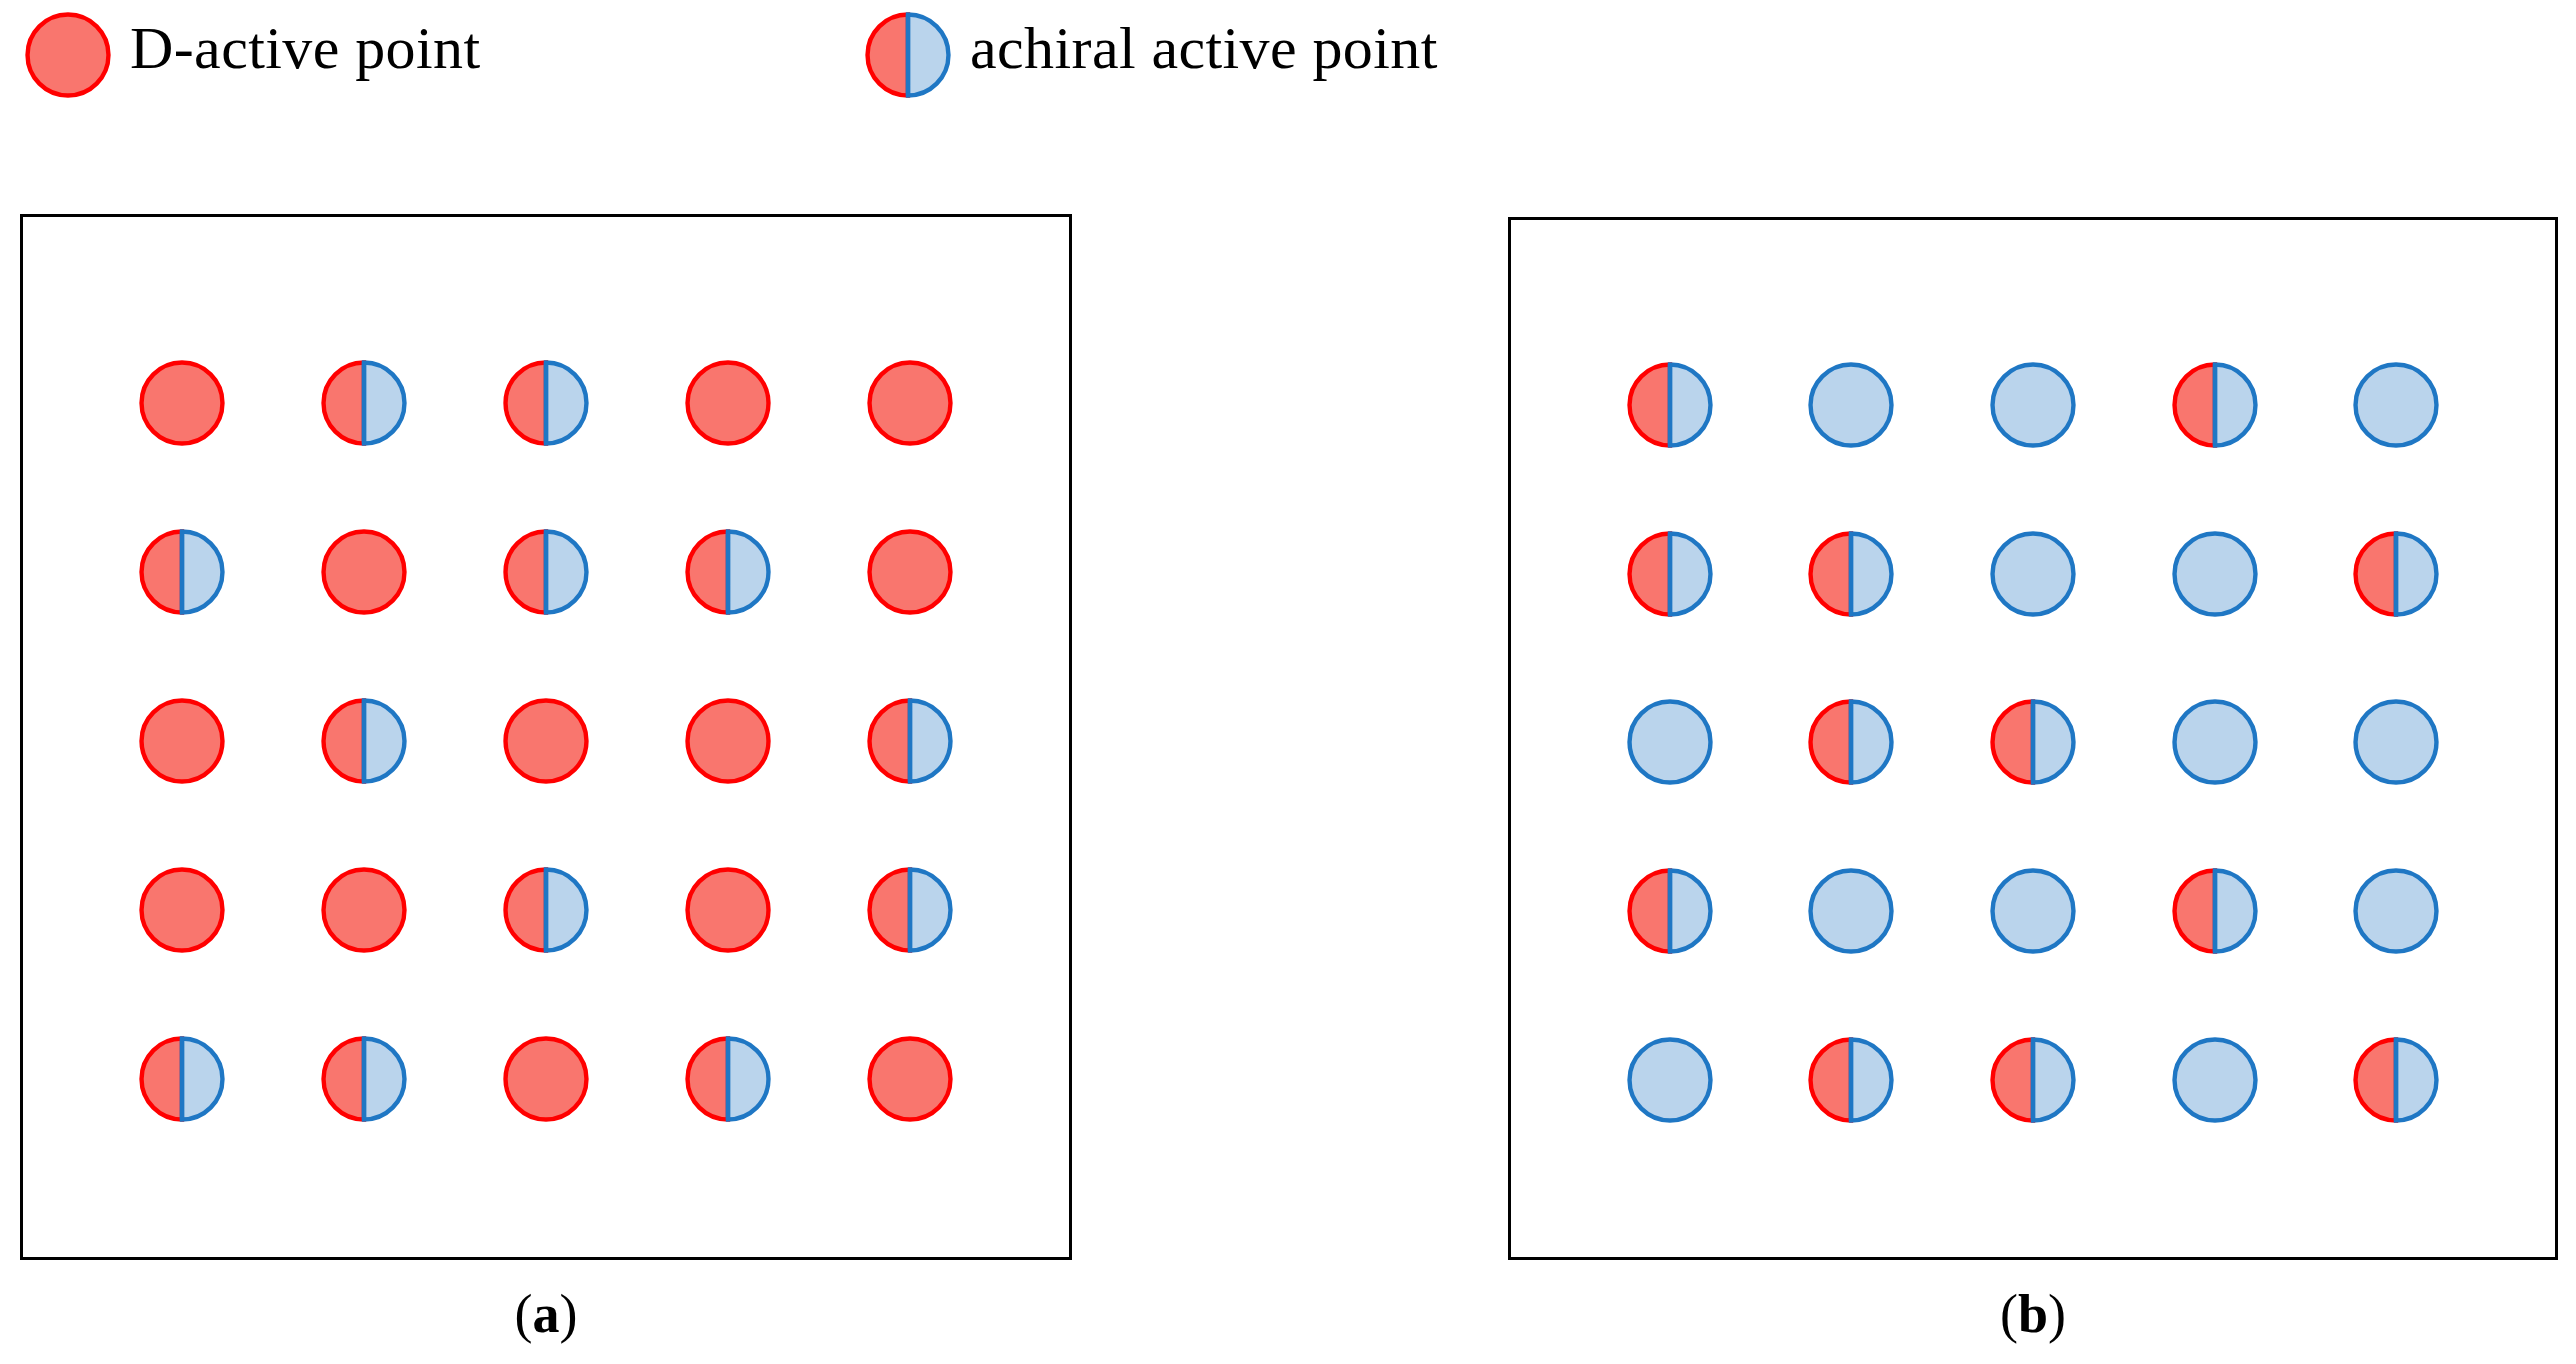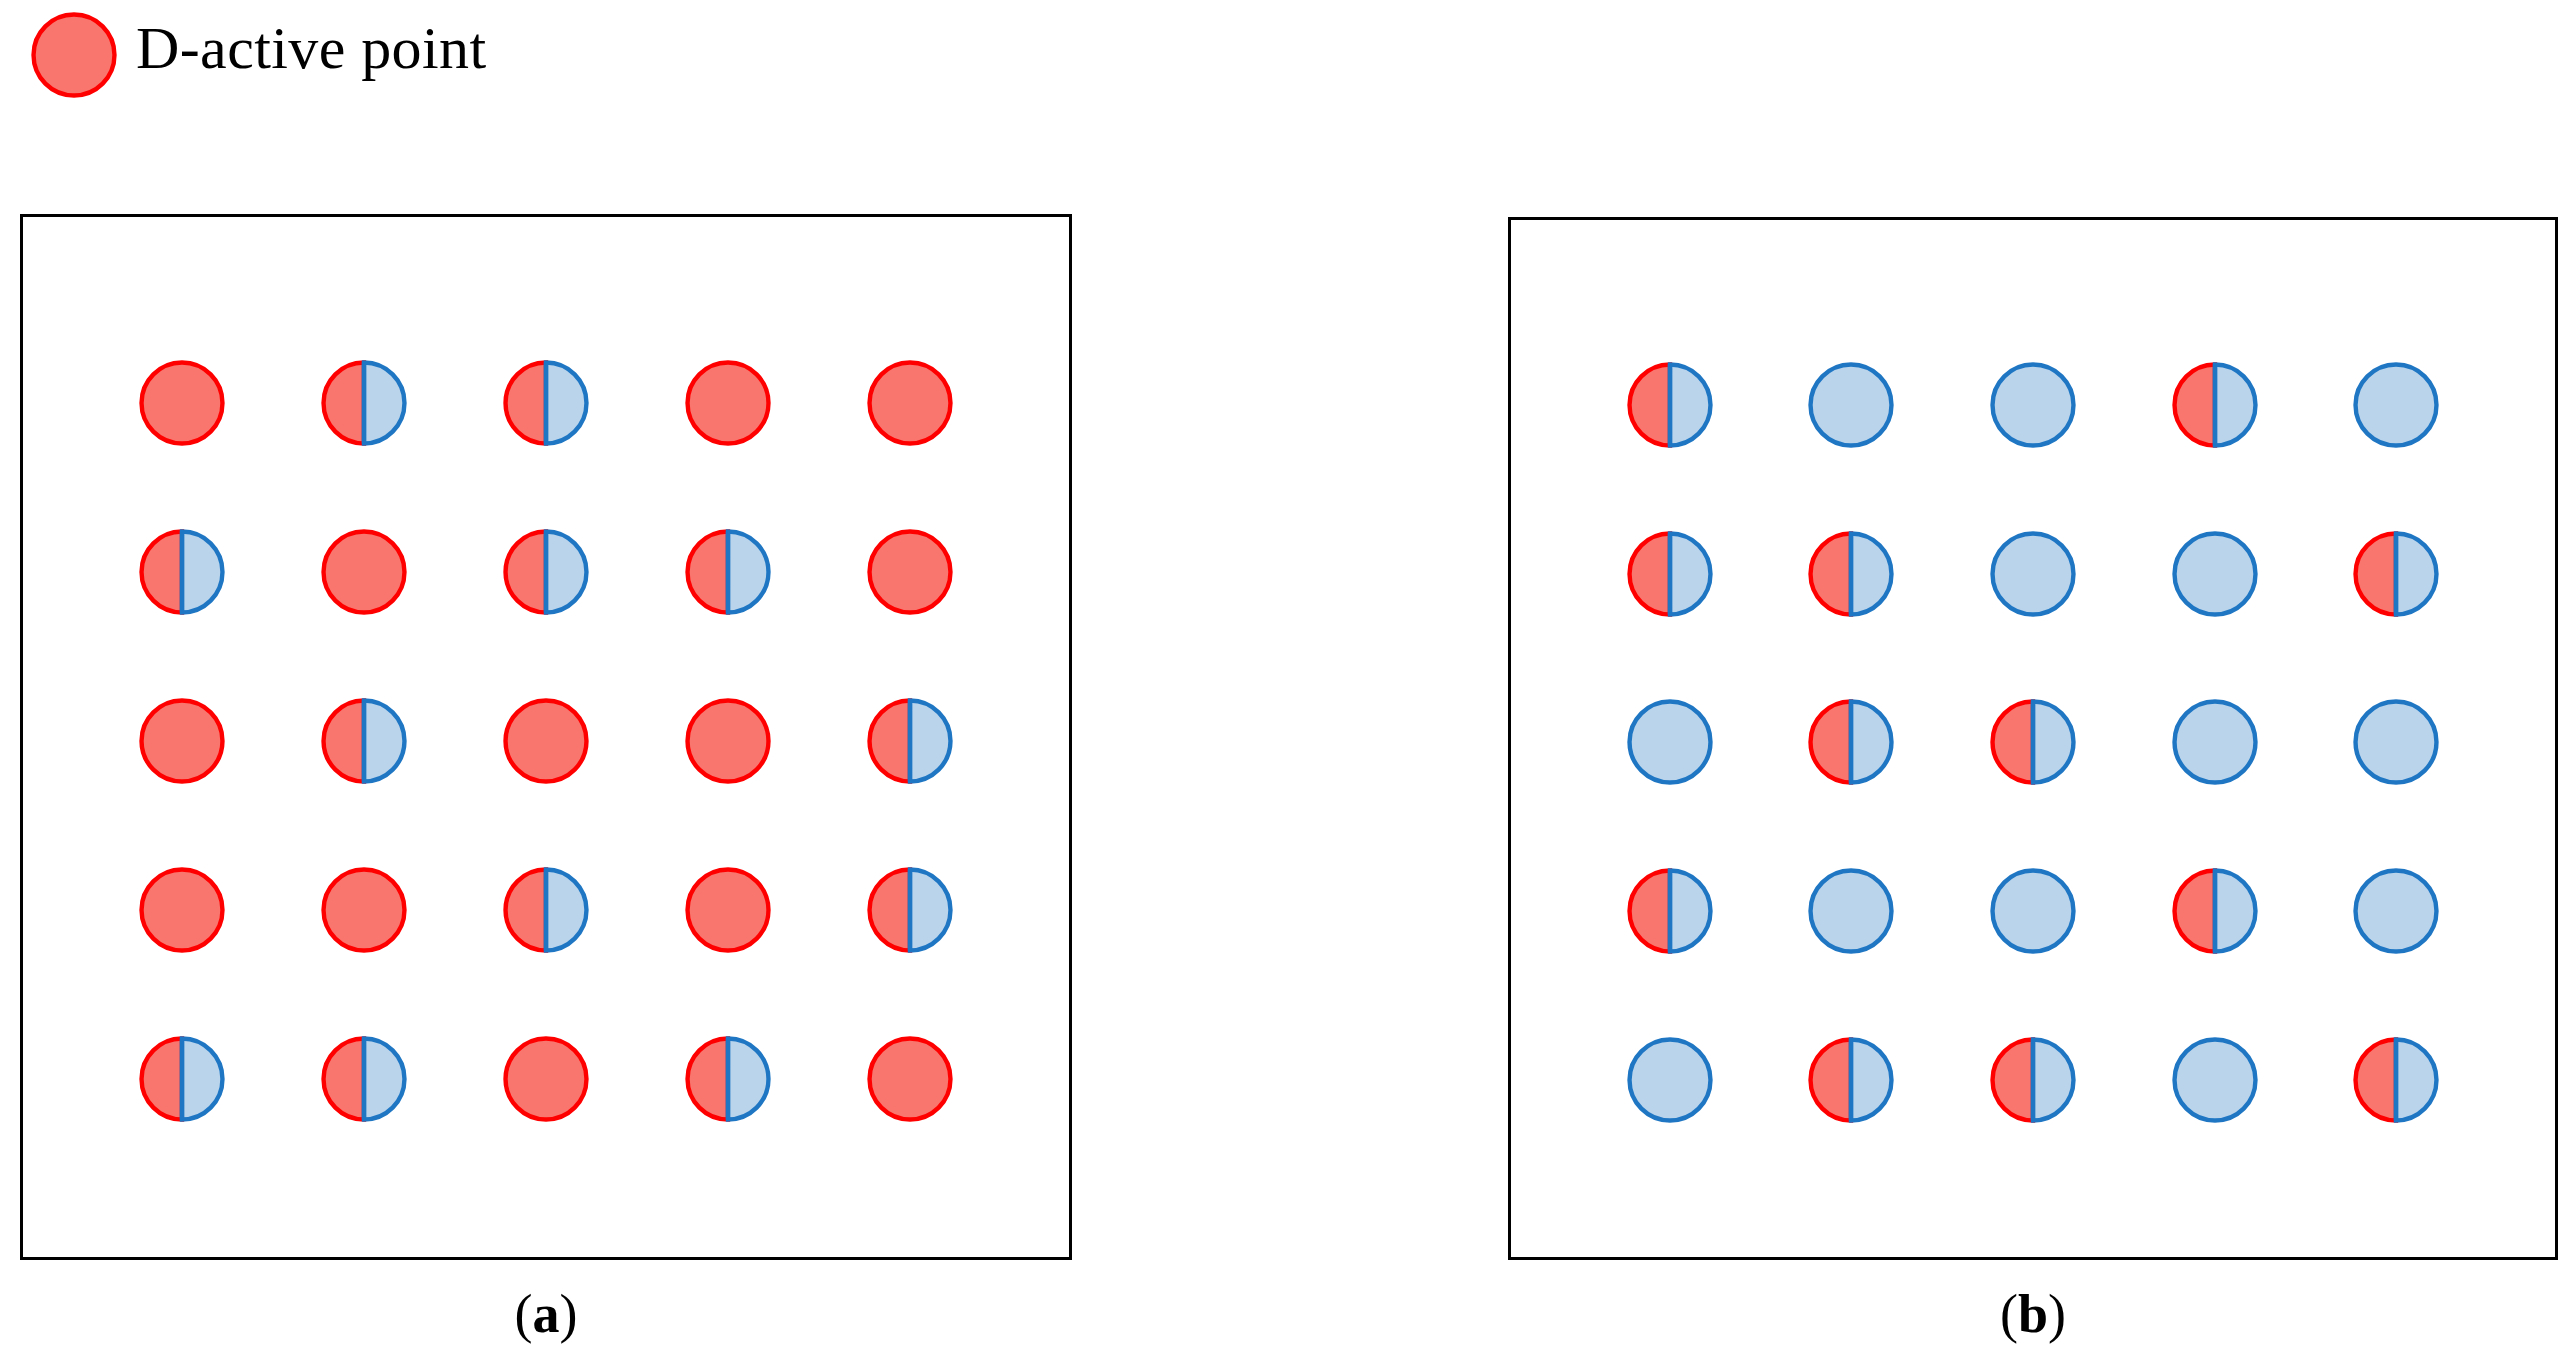--- a/index.html
+++ b/index.html
@@ -12,21 +12,21 @@
     width: 2576px;
     height: 1365px;
     position: relative;
     font-family: "Liberation Serif", "DejaVu Serif", serif;
     overflow: hidden;
   }
 
   
   #legend {
     position: absolute;
-    left: 6px;
+    left: 0;
     top: 0;
     width: 2200px;
     height: 142px;
   }
   .legend-item {
     position: absolute;
     display: flex;
     align-items: center;
     height: 95px;
     top: 0;
@@ -98,20 +98,30 @@
 
 <div id="legend">
     <div class="legend-item item-0">
       <span class="legend-swatch">
         <svg viewBox="0 0 100 100" class="marker">
           <circle cx="50" cy="50" r="46" fill="#F9766E" stroke="#FF0000" stroke-width="5"></circle>
         </svg>
       </span>
       <span class="legend-label">D-active point</span>
     </div>
+    <div class="legend-item item-1">
+      <span class="legend-swatch">
+        <svg viewBox="0 0 100 100" class="marker">
+          <path d="M50 4 A46 46 0 0 0 50 96 Z" fill="#F9766E" stroke="#FF0000" stroke-width="5"></path>
+          <path d="M50 4 A46 46 0 0 1 50 96 Z" fill="#BAD4EC" stroke="#1F77C4" stroke-width="5"></path>
+          <line x1="50" y1="4" x2="50" y2="96" stroke="#1F77C4" stroke-width="5"></line>
+        </svg>
+      </span>
+      <span class="legend-label">achiral active point</span>
+    </div>
   </div>
 
 <div class="panel" id="panel-a">
   <div class="grid">
       <div class="cell">
         <svg viewBox="0 0 100 100" class="marker">
           <circle cx="50" cy="50" r="46" fill="#F9766E" stroke="#FF0000" stroke-width="5"></circle>
         </svg>
       </div>
       <div class="cell">

